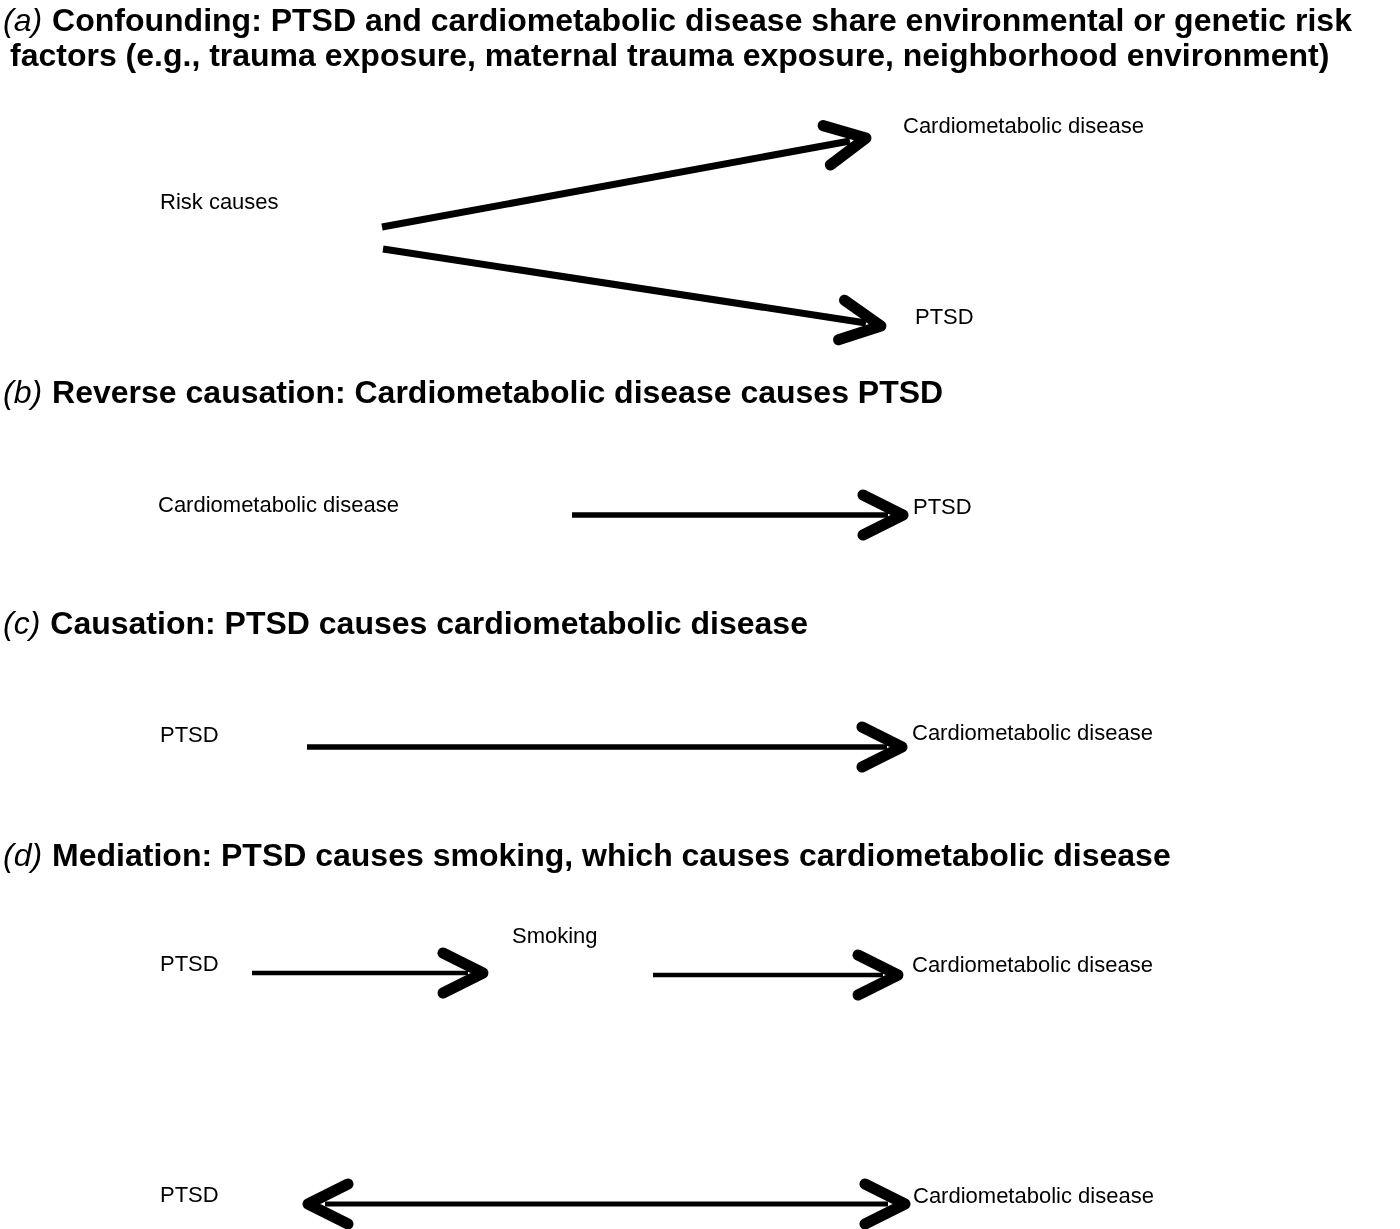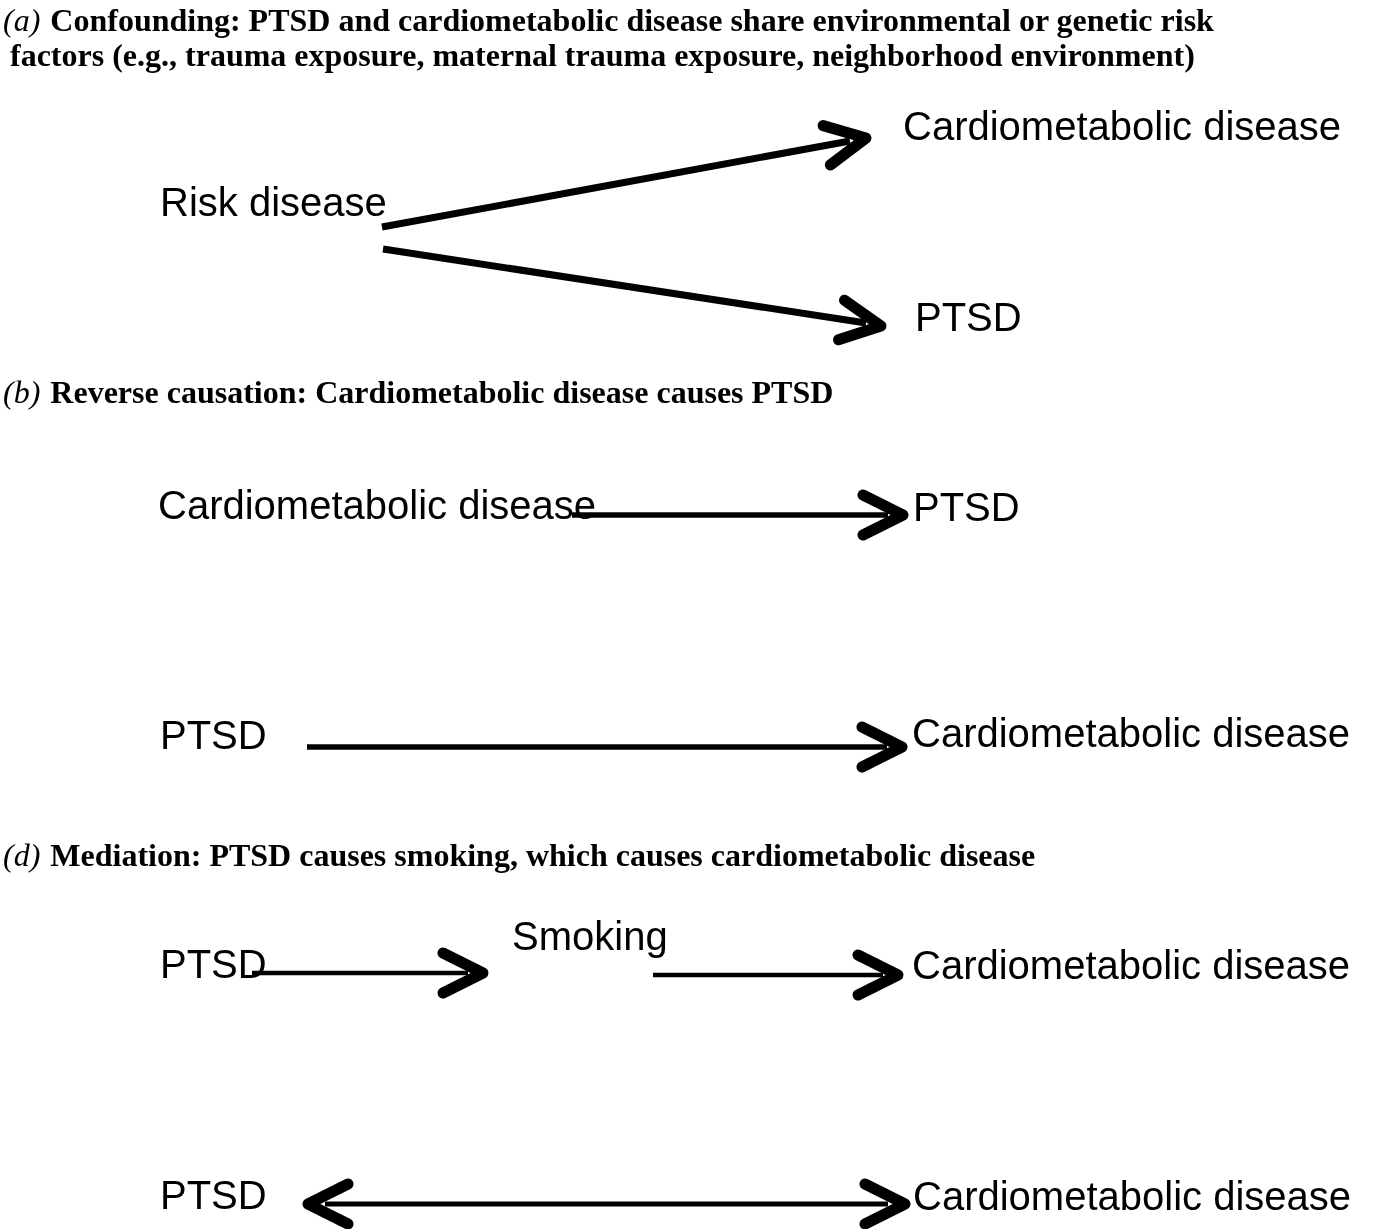--- a/index.html
+++ b/index.html
@@ -16,30 +16,29 @@
     color: #000000;
     overflow: hidden;
   }
   .panel-title {
     position: absolute;
     font-size: 32px;
     font-weight: bold;
     line-height: 34px;
     white-space: nowrap;
     color: #000000;
-    font-family: Liberation Serif, serif;
   }
   .panel-tag {
     font-style: italic;
     font-weight: normal;
     padding-right: 10px;
   }
   .node-label {
     position: absolute;
-    font-size: 40px;
+    font-size: 22px;
     line-height: 32px;
     white-space: nowrap;
     color: #000000;
     text-align: right;
   }
   svg.arrow-layer {
     position: absolute;
     left: 0;
     top: 0;
     width: 1400px;
@@ -102,30 +101,33 @@
       <polyline class="edge-head" points="865,1184 905,1204 865,1224"></polyline>
     </g>
   </svg>
 
   <div class="panel-title" style="left:3px; top:3px;">
     <span class="panel-tag">(a)</span><span>Confounding: PTSD and cardiometabolic disease share environmental or genetic risk</span>
   </div>
   <div class="panel-title" style="left:10px; top:38px;">
     <span>factors (e.g., trauma exposure, maternal trauma exposure, neighborhood environment)</span>
   </div>
-  <div class="node-label" style="left:160px; top:186px;">Risk disease</div>
+  <div class="node-label" style="left:160px; top:186px;">Risk causes</div>
   <div class="node-label" style="left:903px; top:110px;">Cardiometabolic disease</div>
   <div class="node-label" style="left:915px; top:301px;">PTSD</div>
 
   <div class="panel-title" style="left:3px; top:375px;">
     <span class="panel-tag">(b)</span><span>Reverse causation: Cardiometabolic disease causes PTSD</span>
   </div>
   <div class="node-label" style="left:158px; top:489px;">Cardiometabolic disease</div>
   <div class="node-label" style="left:913px; top:491px;">PTSD</div>
 
+  <div class="panel-title" style="left:3px; top:606px;">
+    <span class="panel-tag">(c)</span><span>Causation: PTSD causes cardiometabolic disease</span>
+  </div>
   <div class="node-label" style="left:160px; top:719px;">PTSD</div>
   <div class="node-label" style="left:912px; top:717px;">Cardiometabolic disease</div>
 
   <div class="panel-title" style="left:3px; top:838px;text-align:right;">
     <span class="panel-tag">(d)</span><span>Mediation: PTSD causes smoking, which causes cardiometabolic disease</span>
   </div>
   <div class="node-label" style="left:160px; top:948px;">PTSD</div>
   <div class="node-label" style="left:512px; top:920px;">Smoking</div>
   <div class="node-label" style="left:912px; top:949px;">Cardiometabolic disease</div>
 

